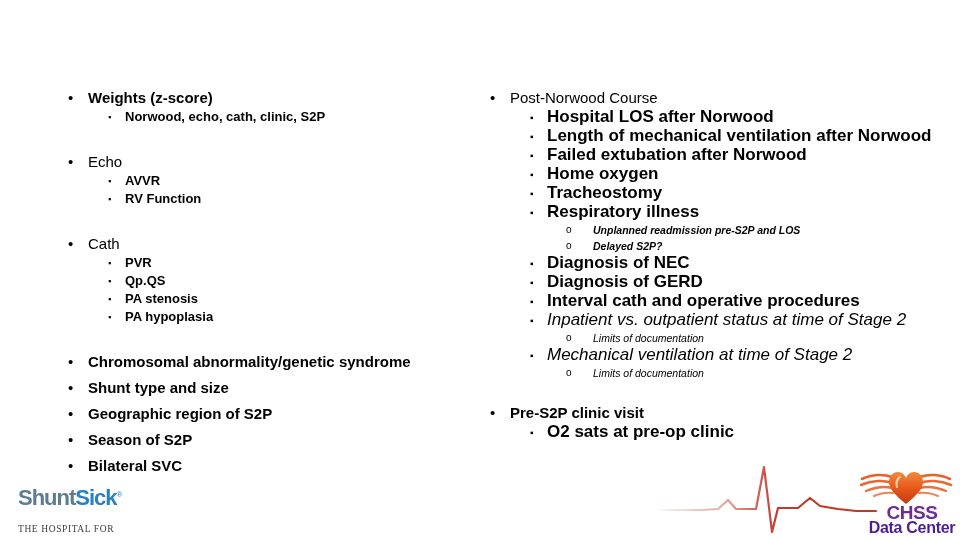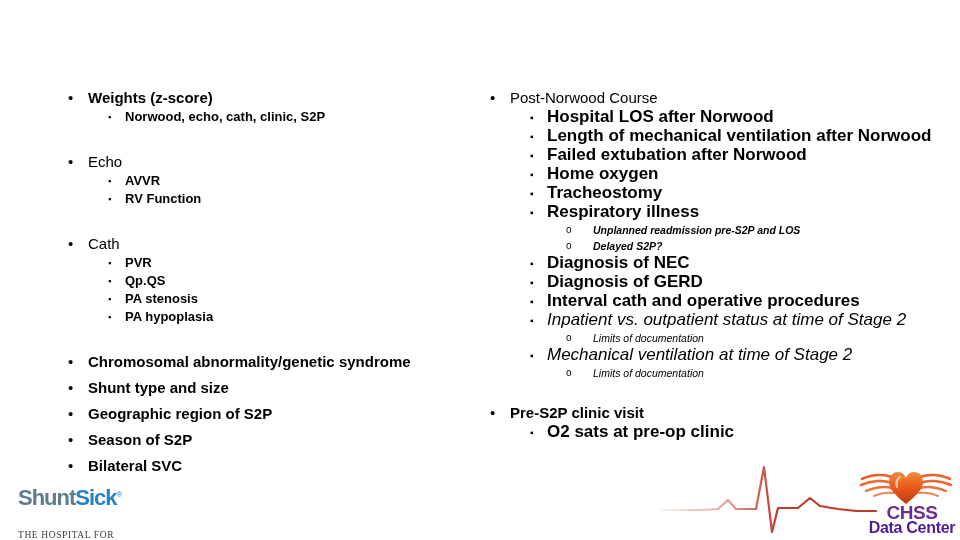--- a/index.html
+++ b/index.html
@@ -62,21 +62,21 @@
 
   
   .sk{position:absolute;left:18px;top:484px;}
   .sk-word{font-size:22px;font-weight:bold;letter-spacing:-1px;line-height:22px;
            font-family:"Liberation Sans","DejaVu Sans",sans-serif;}
   .sk-sick{color:#5c7d8f;}
   .sk-kids{color:#2a80c4;}
   .sk-reg{font-size:8px;vertical-align:super;color:#2a80c4;font-weight:normal;}
   .sk-sub{font-family:"Liberation Serif","DejaVu Serif",serif;
           font-size:9.5px;color:#3d3d3d;line-height:12px;letter-spacing:0.6px;
-          margin-top:20px;}
+          margin-top:14px;}
 
   
   .chss{position:absolute;left:856px;top:468px;width:100px;height:66px;}
   .chss-txt{position:absolute;left:10px;top:36px;width:92px;text-align:center;}
   .chss-name{font-size:19px;font-weight:bold;color:#6c2f8f;line-height:17px;
              letter-spacing:-0.5px;}
   .chss-sub{font-size:16px;font-weight:bold;color:#4c1d95;line-height:13px;
             letter-spacing:-0.3px;}
 
   

